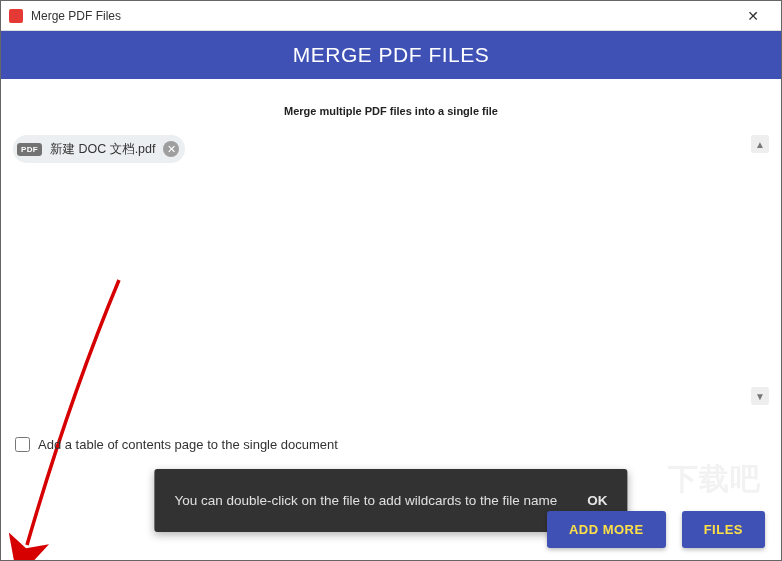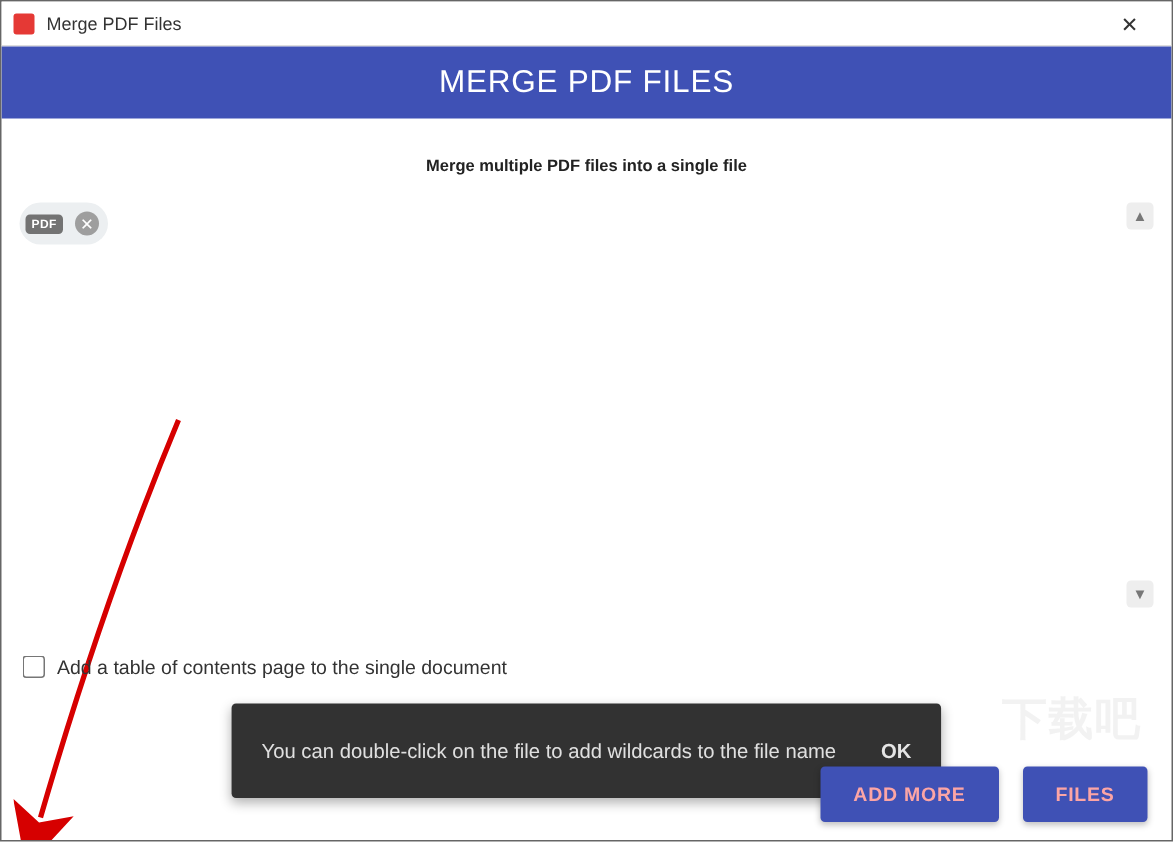--- a/index.html
+++ b/index.html
@@ -151,21 +151,21 @@
   }
   .footer {
     position: absolute;
     bottom: 12px;
     right: 16px;
     display: flex;
     gap: 16px;
   }
   .btn {
     background: #3f51b5;
-    color: #fca5a5;
+    color: #fde047;
     font-weight: 700;
     font-size: 13px;
     letter-spacing: 0.5px;
     padding: 11px 22px;
     border-radius: 3px;
     cursor: pointer;
     box-shadow: 0 2px 4px rgba(0,0,0,0.25);
     border: none;
   }
   .watermark {
@@ -192,20 +192,21 @@
 <div class="banner">
   <span>MERGE PDF FILES</span>
 </div>
 
 <div class="subheading">Merge multiple PDF files into a single file</div>
 
 <div class="content">
   <div class="scroll-btn scroll-up">▲</div>
   <div class="file-chip">
     <span class="pdf-badge">PDF</span>
+    <span class="fname">新建 DOC 文档.pdf</span>
     <span class="remove">✕</span>
   </div>
   <div class="scroll-btn scroll-down">▼</div>
 
   
   <svg class="arrow-annot" width="130" height="300">
     <defs>
       <marker id="ah" markerWidth="12" markerHeight="12" refX="2" refY="6" orient="auto">
         <path d="M0,0 L12,6 L0,12 L3,6 Z" fill="#d60000"></path>
       </marker>

